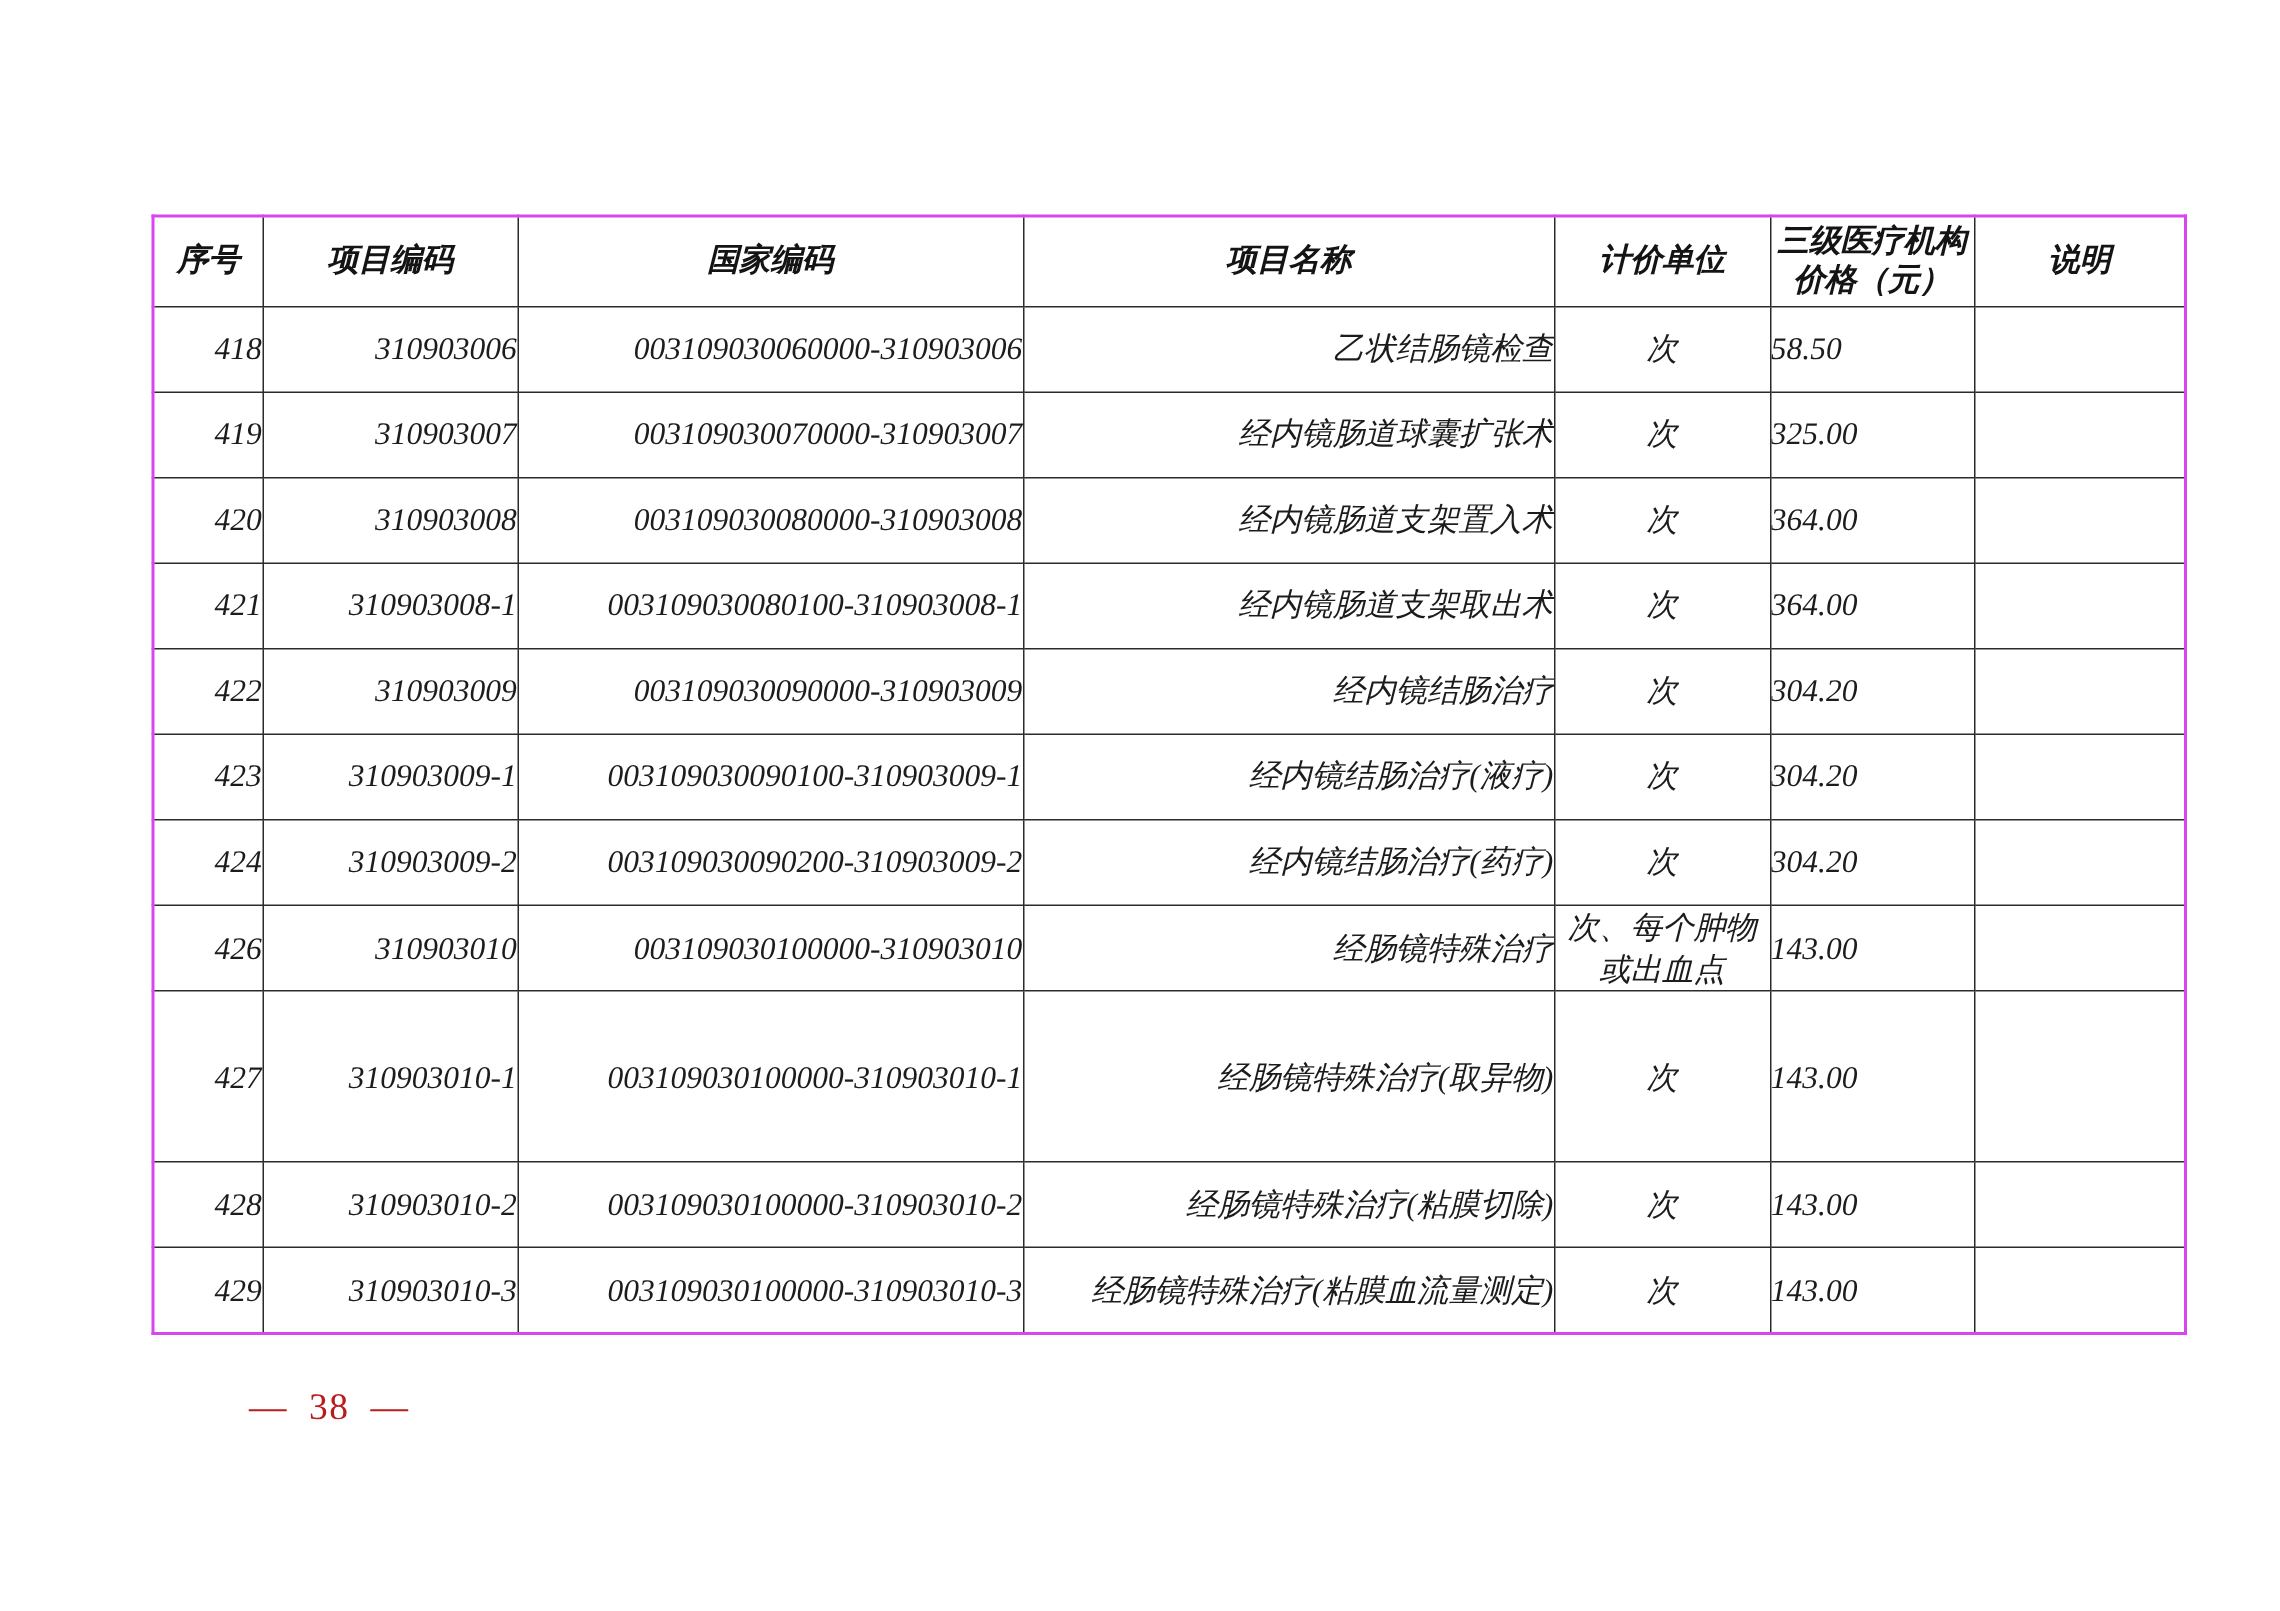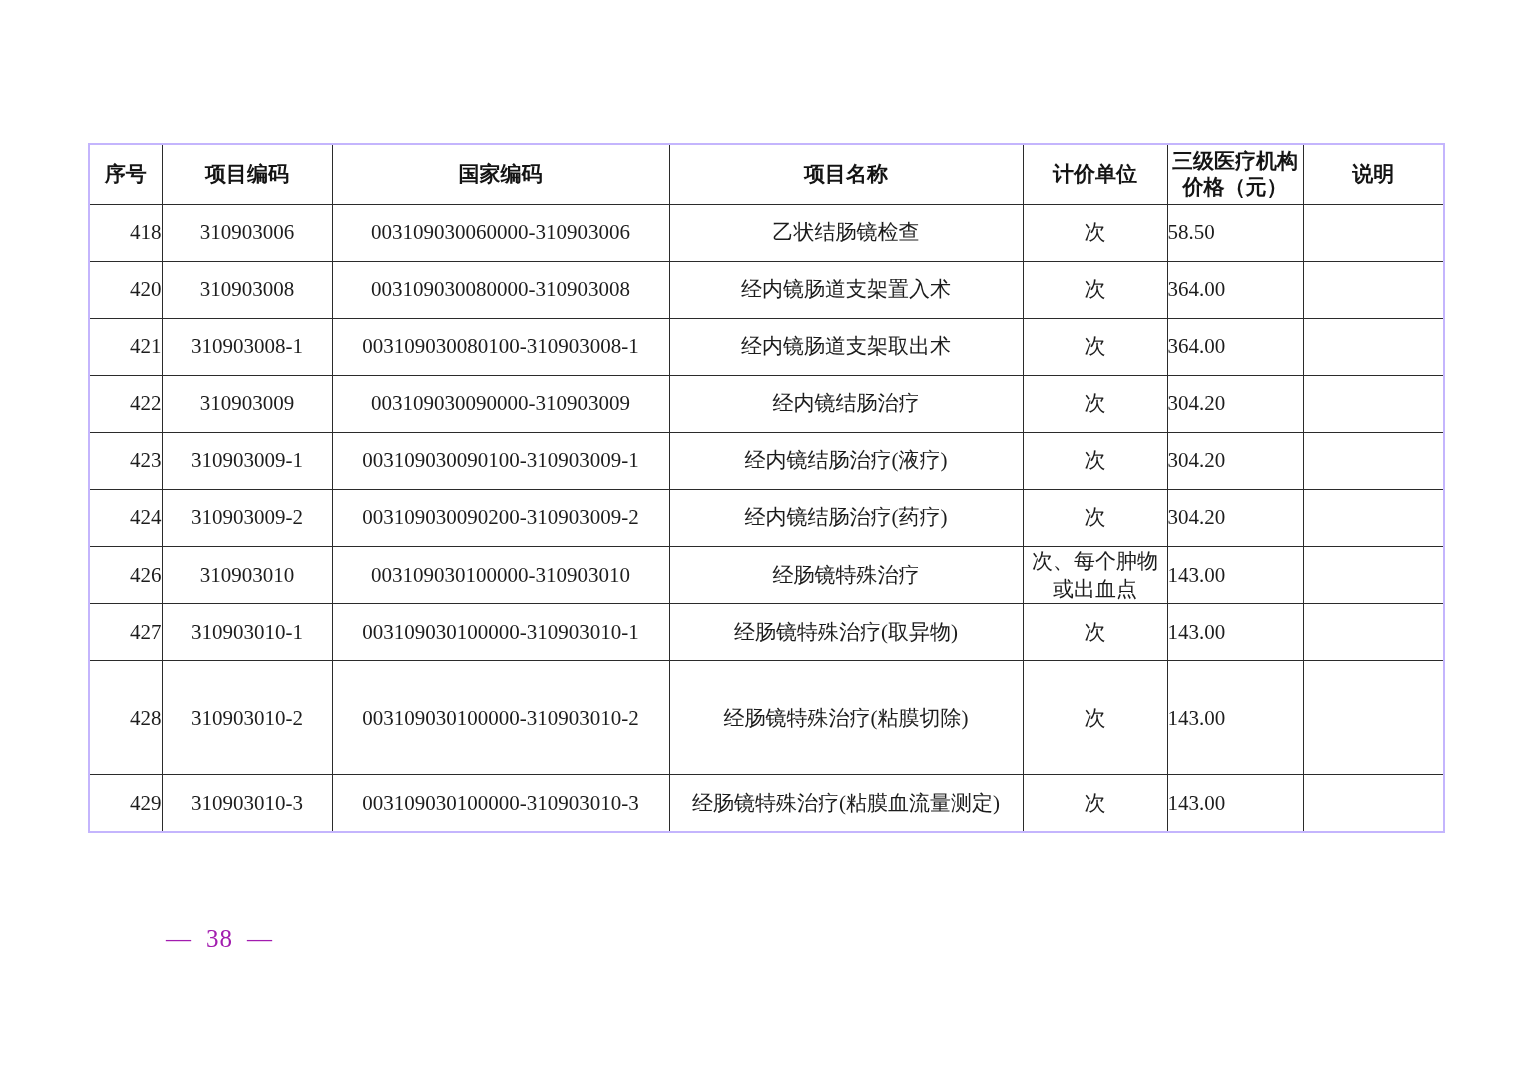--- a/index.html
+++ b/index.html
@@ -11,26 +11,27 @@
     position: relative;
     width: 1520px;
     height: 1074px;
     background: #ffffff;
     font-family: "Liberation Serif", "DejaVu Serif", serif;
     color: #1c1c1c;
     overflow: hidden;
   }
   table.price-table {
     position: absolute;
-    left: 88px;
+    left: 101px;
     top: 143px;
     width: 1355px;
     border-collapse: collapse;
     table-layout: fixed;
-    border: 2px solid #c4b5fd;
+    border: 2px solid #d946ef;
+    font-style: italic;
   }
   table.price-table th,
   table.price-table td {
     border: 1px solid #2b2b2b;
     padding: 0;
     overflow: hidden;
     vertical-align: middle;
   }
   thead tr { height: 60px; }
   tbody tr { height: 57px; }
@@ -43,34 +44,34 @@
     text-align: center;
     line-height: 1.25;
     color: #141414;
   }
   td {
     font-size: 21px;
     line-height: 1.35;
   }
   td.c-index { text-align: right; }
   td.c-code, td.c-ncode, td.c-name {
-    text-align: center;
+    text-align: right;
     padding-left: 4px;
     padding-right: 2px;
   }
   td.c-unit { text-align: center; padding: 0 2px; }
   td.c-price { text-align: left; }
   td.c-note { text-align: center; }
 
   .footer-page-number {
     position: absolute;
     left: 152px;
     top: 925px;
     font-size: 25px;
-    color: #a21caf;
+    color: #b91c1c;
     letter-spacing: 1px;
     white-space: nowrap;
   }
   .footer-page-number .dash { margin: 0 14px; }
 </style>
 </head>
 <body>
 
 <div class="page">
 
@@ -102,20 +103,29 @@
         <tr>
     <td class="c-index">418</td>
     <td class="c-code">310903006</td>
     <td class="c-ncode">003109030060000-310903006</td>
     <td class="c-name">乙状结肠镜检查</td>
     <td class="c-unit">次</td>
     <td class="c-price">58.50</td>
     <td class="c-note"></td>
   </tr>
         <tr>
+    <td class="c-index">419</td>
+    <td class="c-code">310903007</td>
+    <td class="c-ncode">003109030070000-310903007</td>
+    <td class="c-name">经内镜肠道球囊扩张术</td>
+    <td class="c-unit">次</td>
+    <td class="c-price">325.00</td>
+    <td class="c-note"></td>
+  </tr>
+        <tr>
     <td class="c-index">420</td>
     <td class="c-code">310903008</td>
     <td class="c-ncode">003109030080000-310903008</td>
     <td class="c-name">经内镜肠道支架置入术</td>
     <td class="c-unit">次</td>
     <td class="c-price">364.00</td>
     <td class="c-note"></td>
   </tr>
         <tr>
     <td class="c-index">421</td>

